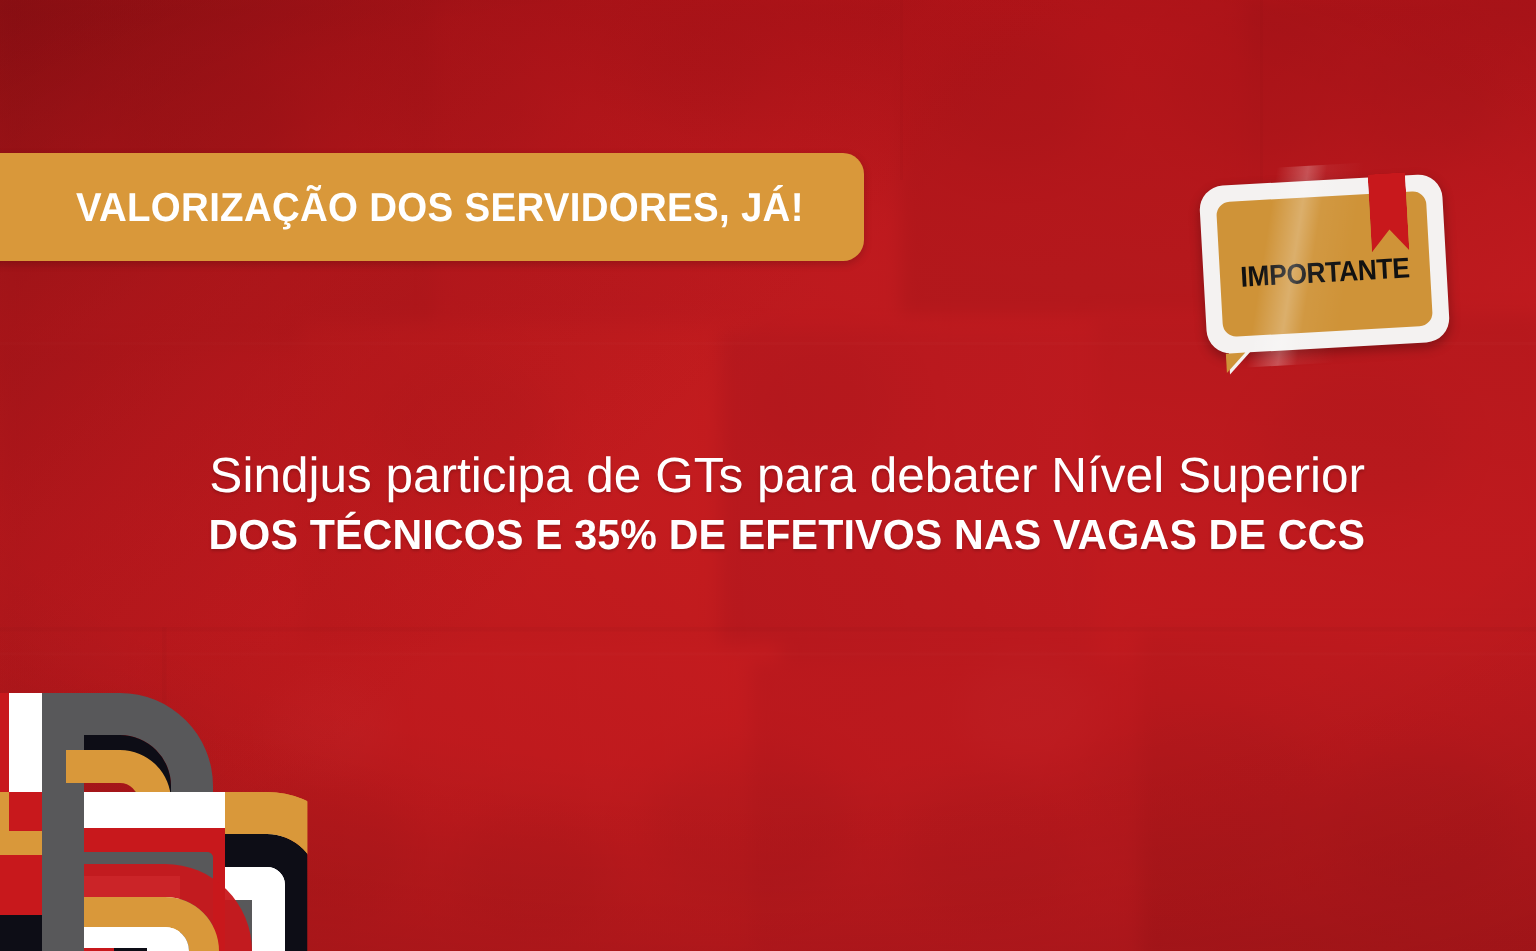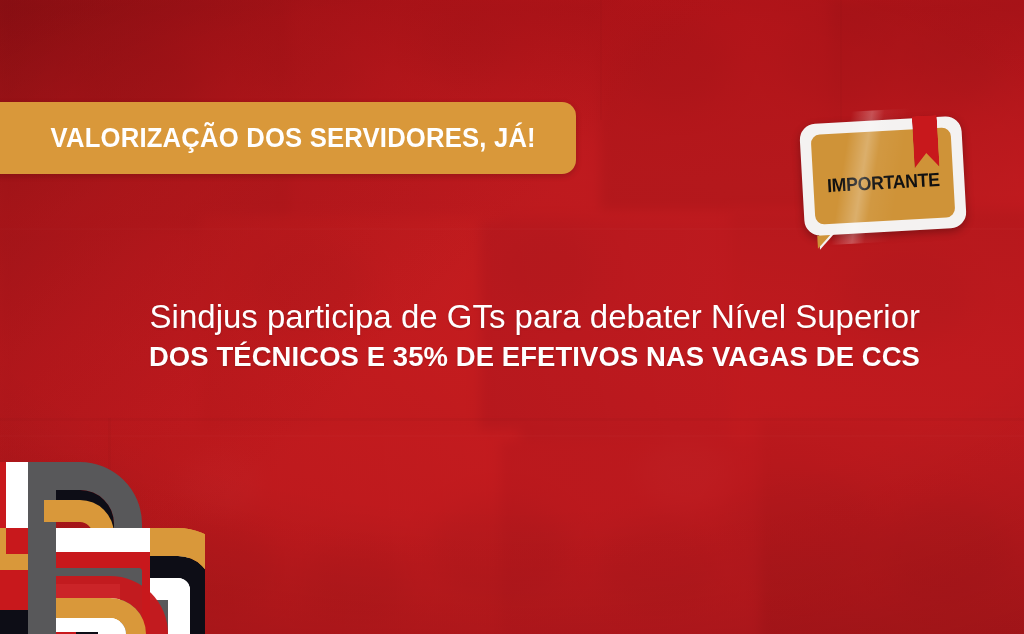--- a/index.html
+++ b/index.html
@@ -183,21 +183,21 @@
       rgba(255,255,255,0.26) 40%,
       rgba(255,255,255,0.05) 46%,
       rgba(255,255,255,0) 58%);
     pointer-events: none;
     border-radius: 16px;
   }
 
   
   #headline {
     position: absolute;
-    left: 12px;
+    left: 2px;
     top: 296px;
     width: 908px;
     text-align: right;
   }
   #headline-line1 {
     color: #ffffff;
     font-size: 33px;
     font-weight: normal;
     line-height: 42px;
     white-space: nowrap;

